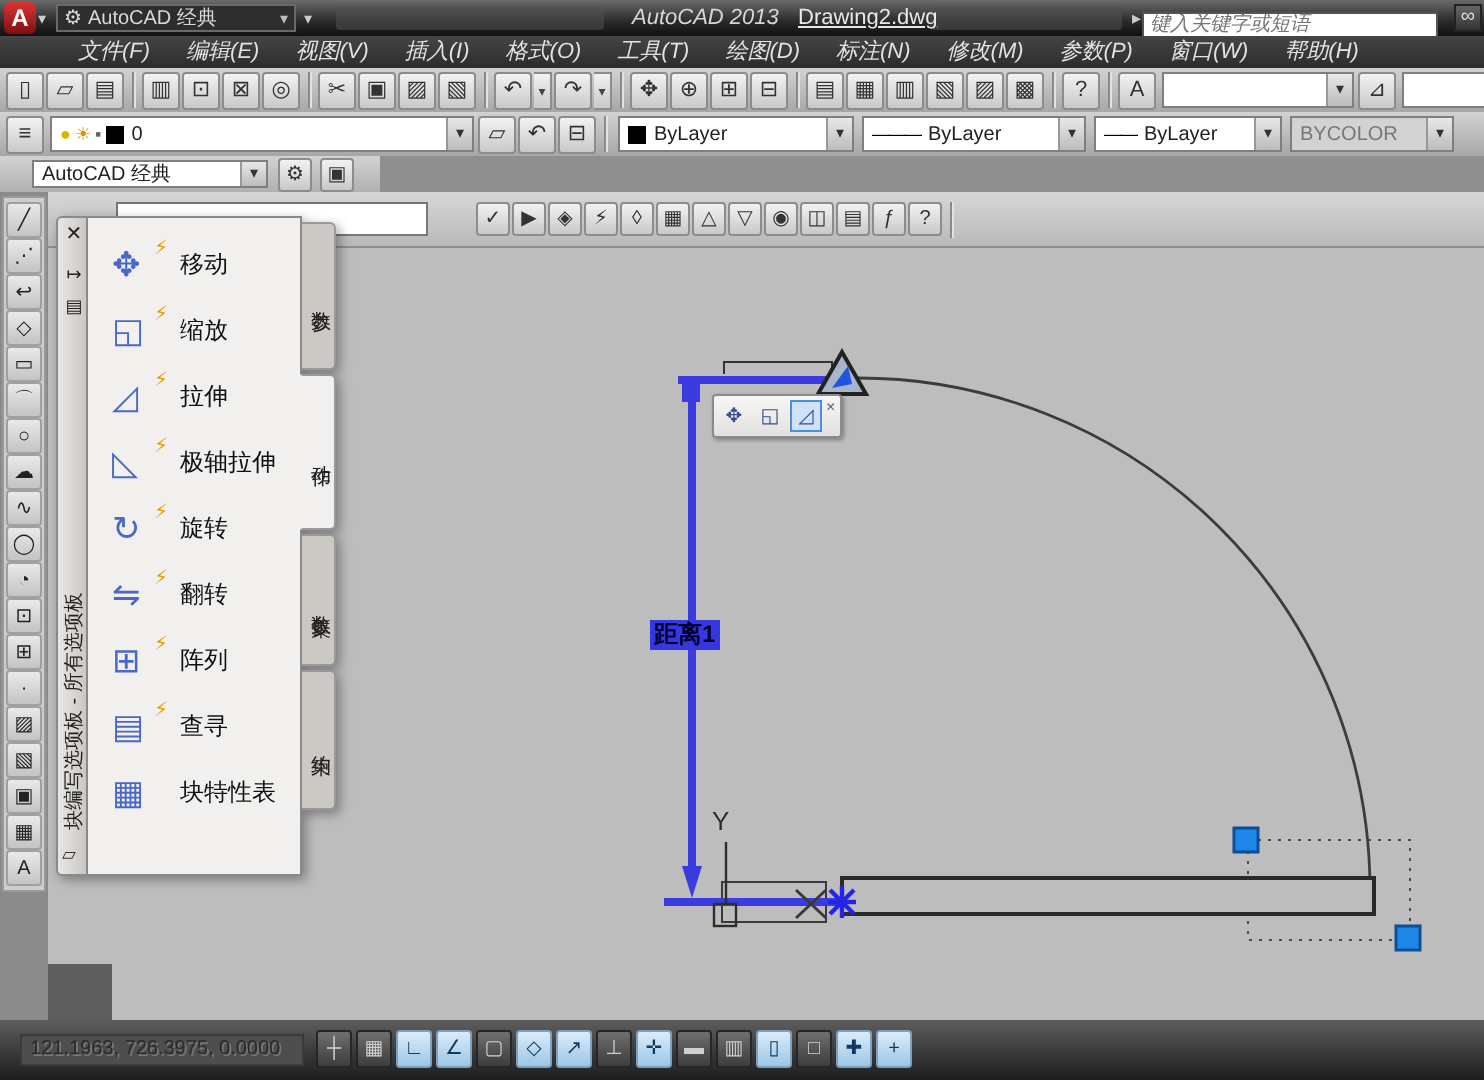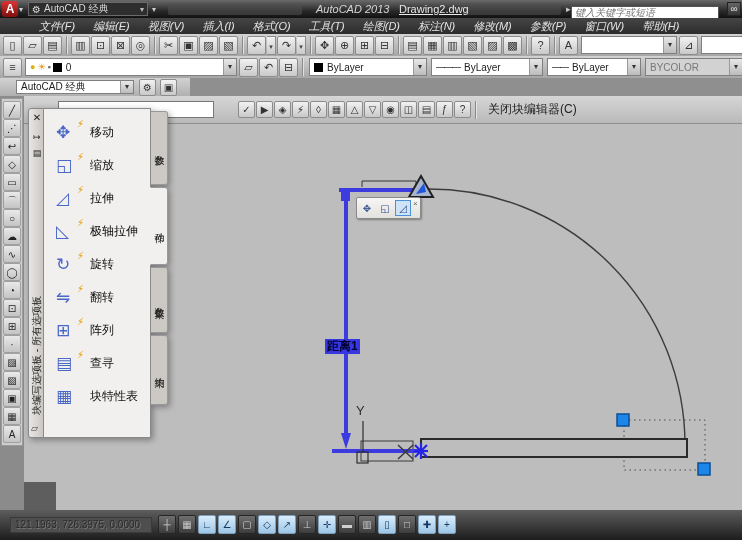--- a/index.html
+++ b/index.html
@@ -71,21 +71,21 @@
   .canvas { position:absolute; left:24px; top:124px; width:718px; height:386px; background:#bdbdbd; z-index:1; }
   svg.overlay { position:absolute; left:0; top:0; width:742px; height:540px; z-index:8; pointer-events:none; }
 
   .mini-toolbar { position:absolute; left:356px; top:197px; z-index:12; background:linear-gradient(#f7f6f4,#e3e1de);
     border:1px solid #8a8a8a; border-radius:2px; display:flex; align-items:center; padding:2px; gap:2px; box-shadow:1px 1px 2px rgba(0,0,0,.35); }
   .abtn { width:16px; height:16px; font-size:10px; color:#35508f; text-align:center; line-height:15px; border:1px solid transparent; }
   .abtn.active { background:#cfe3f8; border-color:#4a90d9; }
   .mini-close { font-size:8px; color:#666; align-self:flex-start; line-height:7px; }
 
   .dist-label { position:absolute; left:325px; top:310px; z-index:12; background:#3737e0; color:#000030;
-    font-size:12px; font-weight:bold; padding:0 2px; line-height:15px;margin-top:29px; }
+    font-size:12px; font-weight:bold; padding:0 2px; line-height:15px; }
   .ucs-y { position:absolute; left:356px; top:403px; z-index:9; font-size:13px; color:#2e2e2e; }
 
   
   .palette { position:absolute; left:28px; top:108px; width:140px; height:330px; z-index:50; filter:drop-shadow(2px 2px 3px rgba(0,0,0,.35)); }
   .pal-titlebar { position:absolute; left:0; top:0; width:16px; height:330px; background:linear-gradient(90deg,#e8e6e3,#cbc8c4);
     border:1px solid #8a8a8a; border-radius:3px 0 0 3px; }
   .pal-close { position:absolute; left:2px; top:3px; width:12px; height:12px; font-size:10px; font-weight:bold; color:#222; text-align:center; line-height:12px; }
   .pal-autohide { position:absolute; left:2px; top:22px; width:12px; height:12px; font-size:9px; color:#222; text-align:center; line-height:12px; }
   .pal-props { position:absolute; left:2px; top:38px; width:12px; height:12px; font-size:9px; color:#222; text-align:center; line-height:12px; }
   .pal-title-text { position:absolute; left:1px; bottom:22px; width:14px; height:240px;
@@ -271,21 +271,21 @@
     <div class="combo" style="width:112px;">
       <span class="lt-sample">———</span>
       <span>ByLayer</span>
       <span class="dd">▾</span>
     </div>
     <div class="combo" style="width:94px;">
       <span class="lt-sample">——</span>
       <span>ByLayer</span>
       <span class="dd">▾</span>
     </div>
-    <div class="combo gray" style="width:98px;">
+    <div class="combo gray" style="width:82px;">
       <span>BYCOLOR</span>
       <span class="dd">▾</span>
     </div>
   </div>
 
   <div class="toolrow row3">
     <div class="row3-panel">
       <div class="combo" style="width:118px;height:14px;">
         <span style="font-size:10px;">AutoCAD 经典</span>
         <span class="dd" style="line-height:12px;">▾</span>
@@ -319,21 +319,20 @@
 
         <div class="tbtn tbtn-sm">◫</div>
 
         <div class="tbtn tbtn-sm">▤</div>
 
         <div class="tbtn tbtn-sm">ƒ</div>
 
         <div class="tbtn tbtn-sm">?</div>
       </div>
     <div class="tsep"></div>
-    <div class="close-editor">关闭块编辑器(C)</div>
   </div>
 
   <div class="left-dock">
     <div class="draw-strip">
 
         <div class="dbtn">╱</div>
 
         <div class="dbtn">⋰</div>
 
         <div class="dbtn">↩</div>

